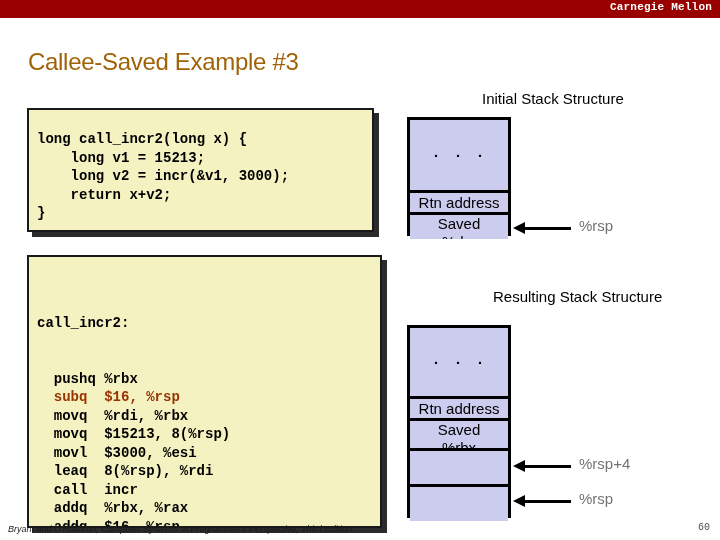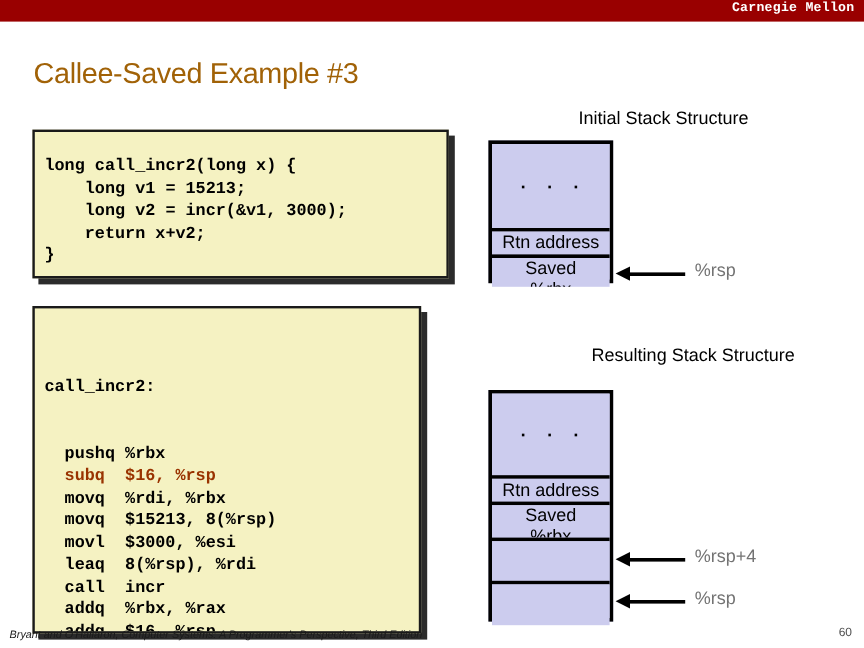--- a/index.html
+++ b/index.html
@@ -60,21 +60,21 @@
     color: #000000;
     white-space: pre;
     overflow: hidden;
   }
   #c-code-box {
     left: 27px; top: 108px;
     width: 347px; height: 124px;
   }
   #asm-code-box {
     left: 27px; top: 255px;
-    width: 324px; height: 273px;
+    width: 355px; height: 273px;
   }
   .asm-line { display: block; }
   .asm-line.hl { color: #993300; }
   .asm-op { display: inline-block; width: 8ch; }
 
   
   .diagram-title {
     position: absolute;
     font-size: 15px;
     color: #000000;
@@ -168,20 +168,21 @@
     font-size: 9px;
     color: #1a1a1a;
     white-space: nowrap;
     font-style: italic;
   }
   .page-number {
     position: absolute;
     right: 10px; top: 522px;
     font-size: 10px;
     color: #4d4d4d;
+    font-family: Liberation Mono, monospace;
   }
 </style>
 </head>
 <body>
 
 <div class="header-band"></div>
 <div class="header-brand">Carnegie Mellon</div>
 
 <div class="slide-title">Callee-Saved Example #3</div>
 

